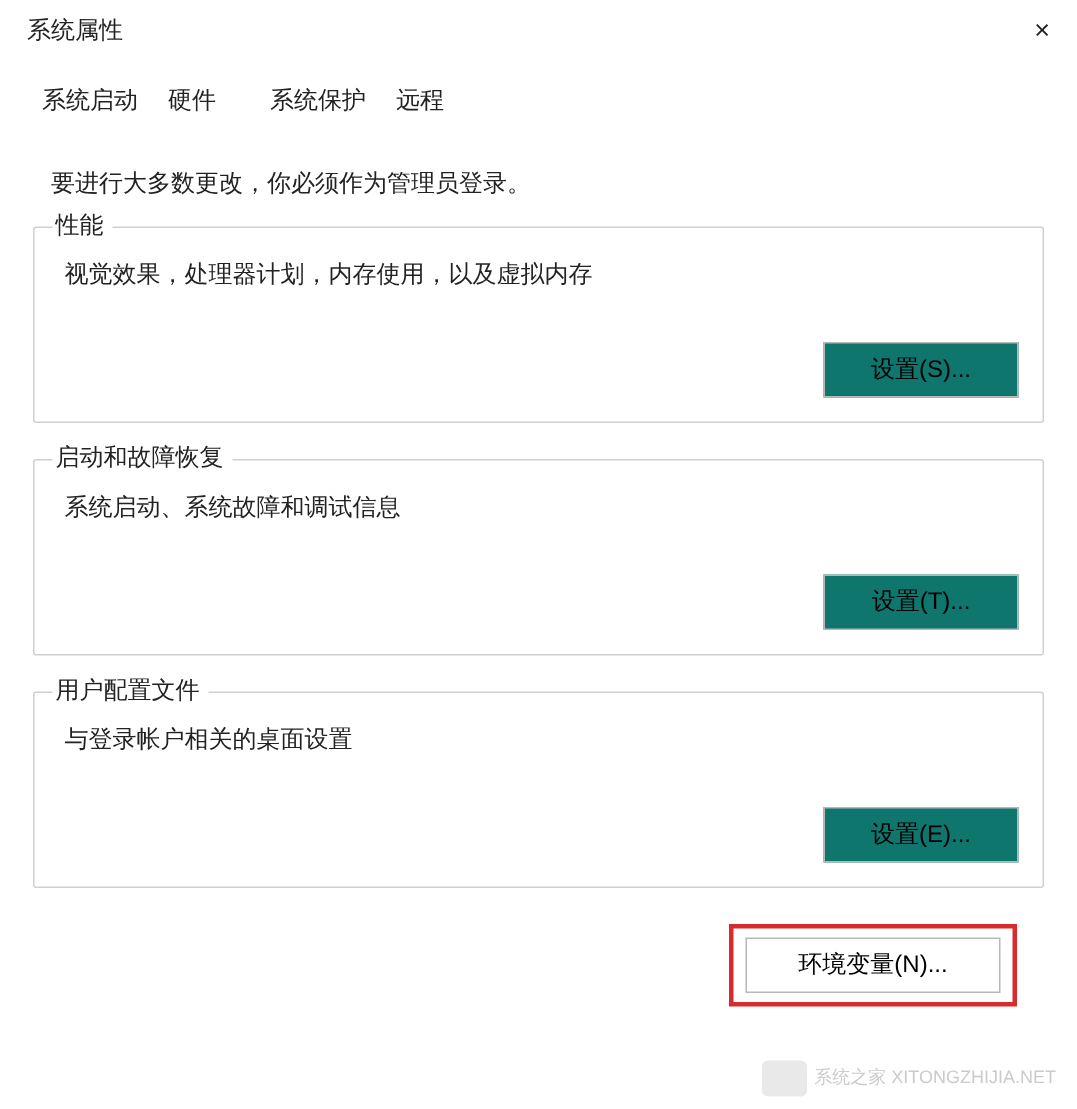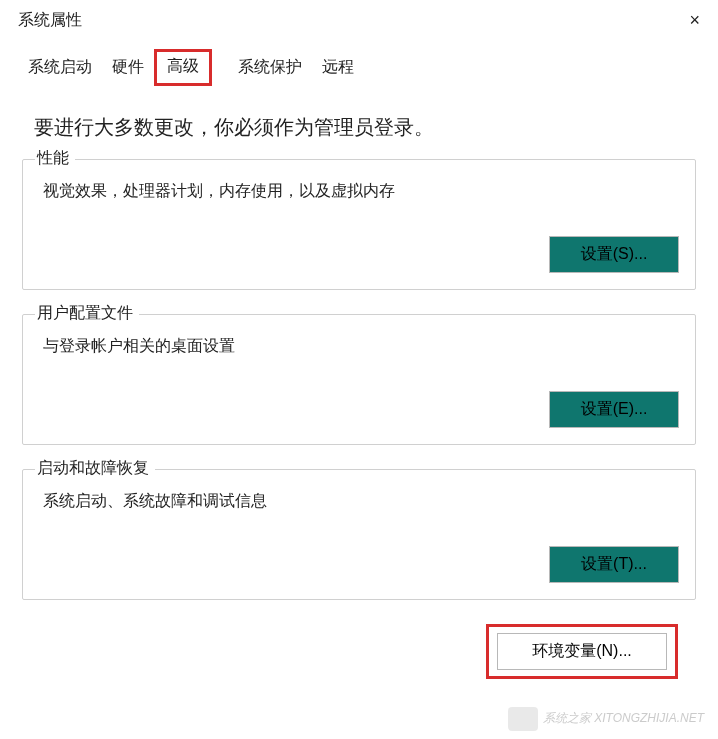--- a/index.html
+++ b/index.html
@@ -47,21 +47,21 @@
       padding: 4px 10px 6px 10px;
       margin-top: -2px;
     }
     .tab-spacer {
       width: 16px;
     }
     .content {
       padding: 16px 18px 0 18px;
     }
     .intro-text {
-      font-size: 20px;
+      font-size: 16px;
       padding: 12px 6px 18px 16px;
     }
     .group {
       border: 1px solid #d0d0d0;
       border-radius: 2px;
       margin: 0 4px 24px 4px;
       padding: 0 16px 16px 16px;
       position: relative;
     }
     .group-label {
@@ -113,21 +113,20 @@
       cursor: pointer;
       min-width: 170px;
       text-align: center;
     }
     .watermark {
       position: absolute;
       right: 14px;
       bottom: 8px;
       font-size: 12px;
       color: rgba(160,160,160,0.55);
-      font-style: italic;
       text-align: right;
       line-height: 1.1;
       pointer-events: none;
     }
     .watermark .wm-icon {
       display: inline-block;
       width: 30px;
       height: 24px;
       background: rgba(200,200,200,0.4);
       border-radius: 4px;
@@ -139,50 +138,49 @@
 <body>
 
 <div class="title-bar">
   <span class="title-text">系统属性</span>
   <span class="close-btn">×</span>
 </div>
 
 <div class="tabs">
   <div class="tab">系统启动</div>
   <div class="tab">硬件</div>
-  <div class="tab tab-highlight">高级</div>
   <div class="tab-spacer"></div>
   <div class="tab">系统保护</div>
   <div class="tab">远程</div>
 </div>
 
 <div class="content">
   <div class="intro-text">要进行大多数更改，你必须作为管理员登录。</div>
 
   <fieldset class="group">
     <span class="group-label">性能</span>
     <div class="group-desc">视觉效果，处理器计划，内存使用，以及虚拟内存</div>
     <div class="group-btn-row">
       <button class="btn">设置(S)...</button>
     </div>
   </fieldset>
 
   <fieldset class="group">
+    <span class="group-label">启动和故障恢复</span>
+    <div class="group-desc">系统启动、系统故障和调试信息</div>
+    <div class="group-btn-row">
+      <button class="btn">设置(T)...</button>
+    </div>
+  </fieldset>
+
+  <fieldset class="group">
     <span class="group-label">用户配置文件</span>
     <div class="group-desc">与登录帐户相关的桌面设置</div>
     <div class="group-btn-row">
       <button class="btn">设置(E)...</button>
-    </div>
-  </fieldset>
-
-  <fieldset class="group">
-    <span class="group-label">启动和故障恢复</span>
-    <div class="group-desc">系统启动、系统故障和调试信息</div>
-    <div class="group-btn-row">
-      <button class="btn">设置(T)...</button>
     </div>
   </fieldset>
 
   <div class="env-row">
     <span class="env-highlight">
       <button class="env-btn">环境变量(N)...</button>
     </span>
   </div>
 </div>
 

